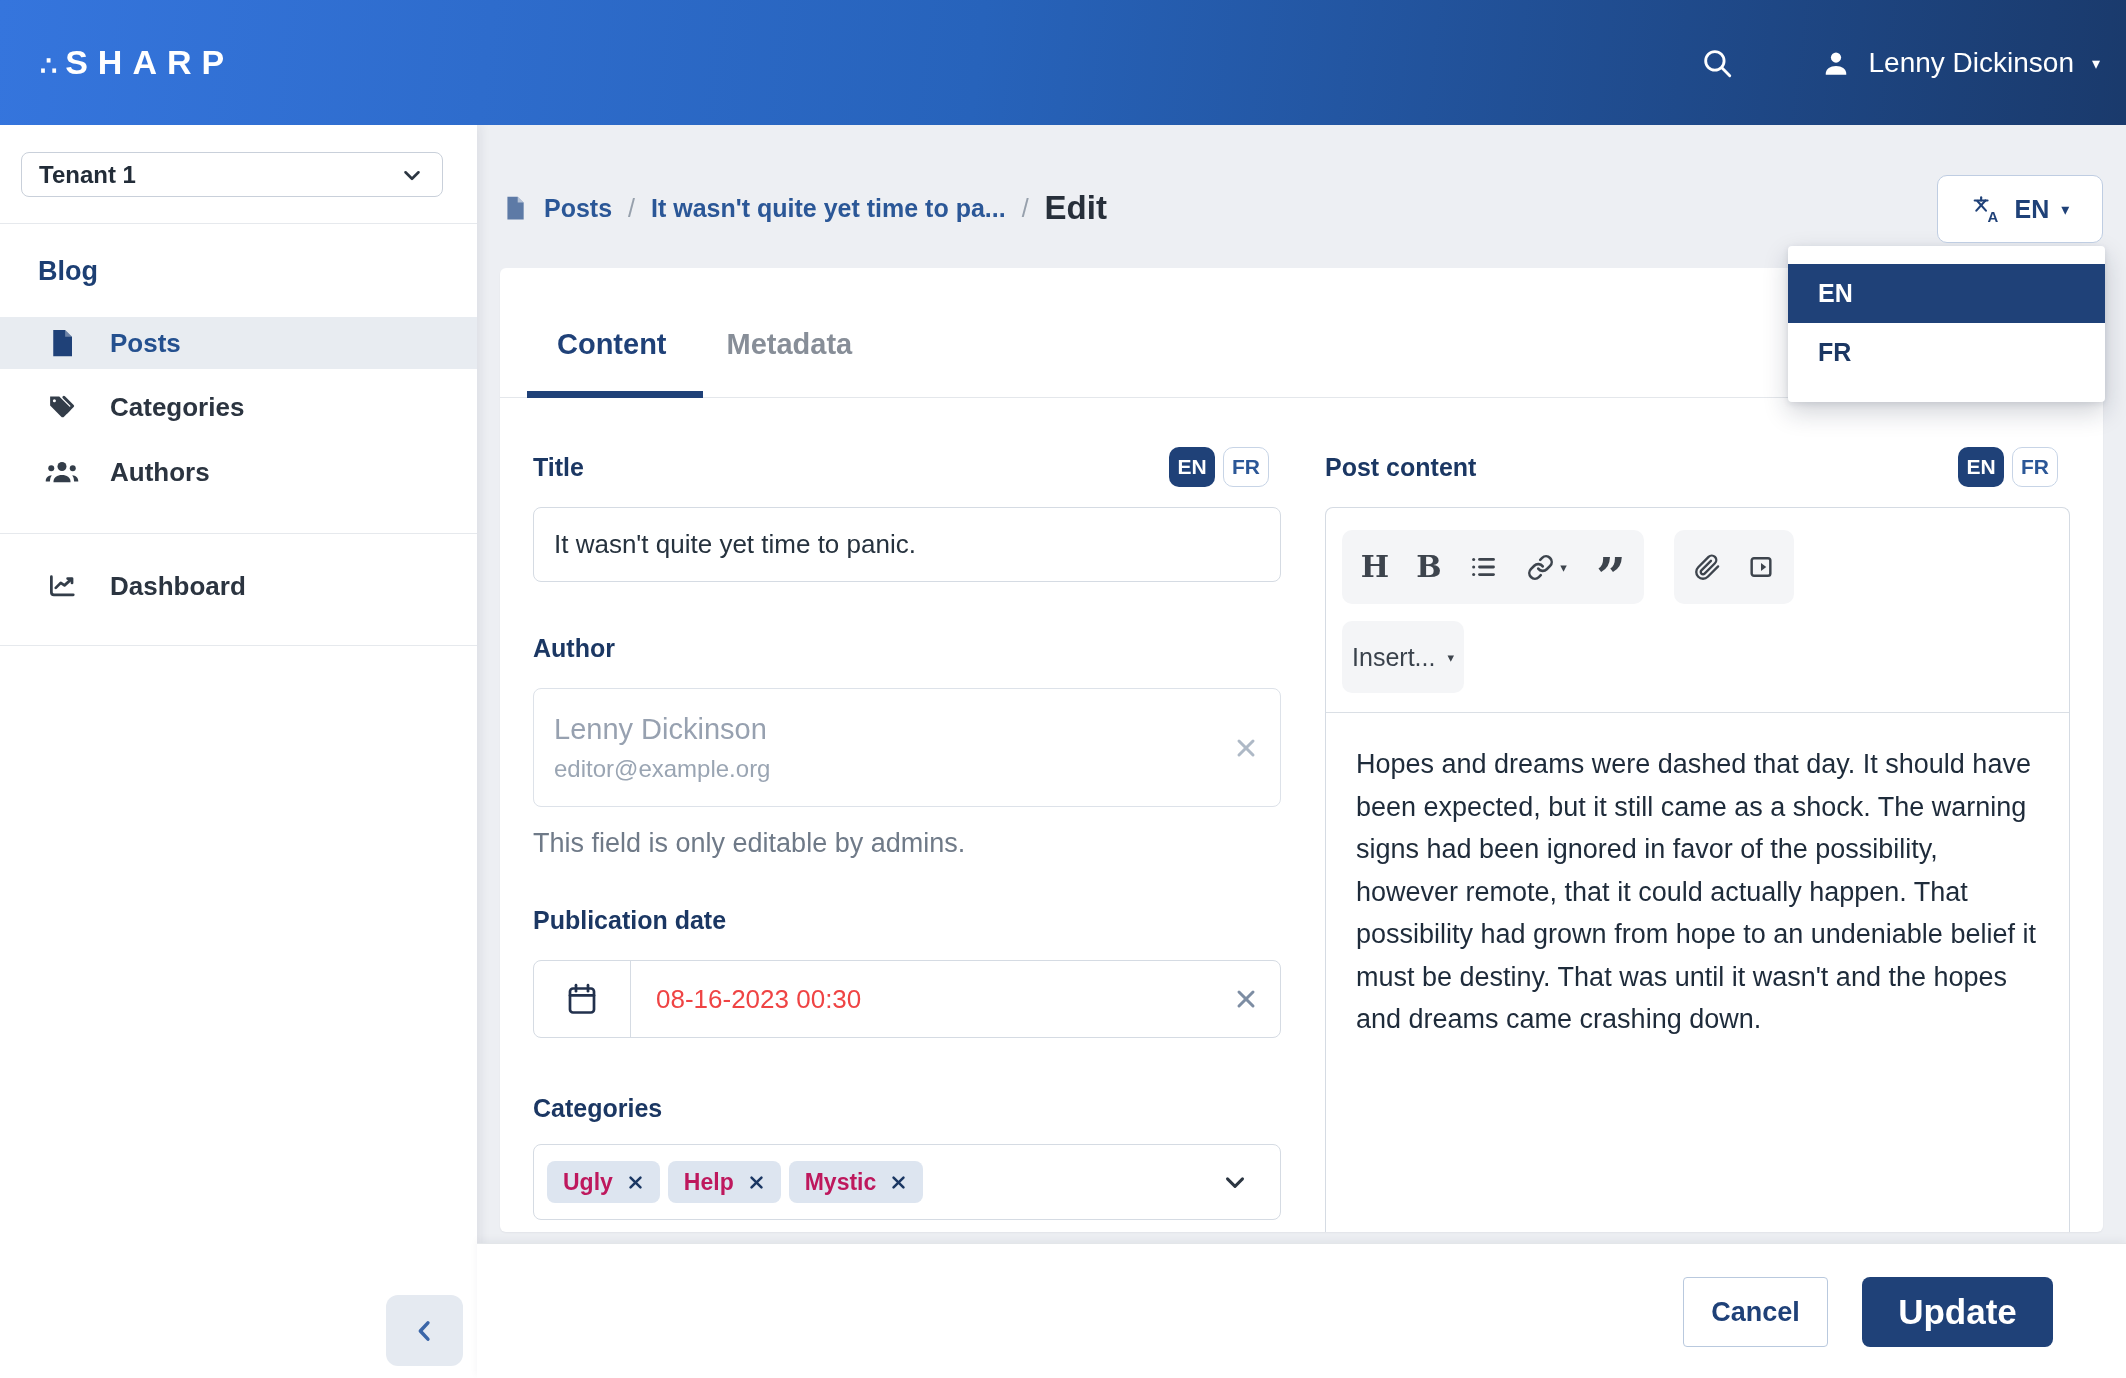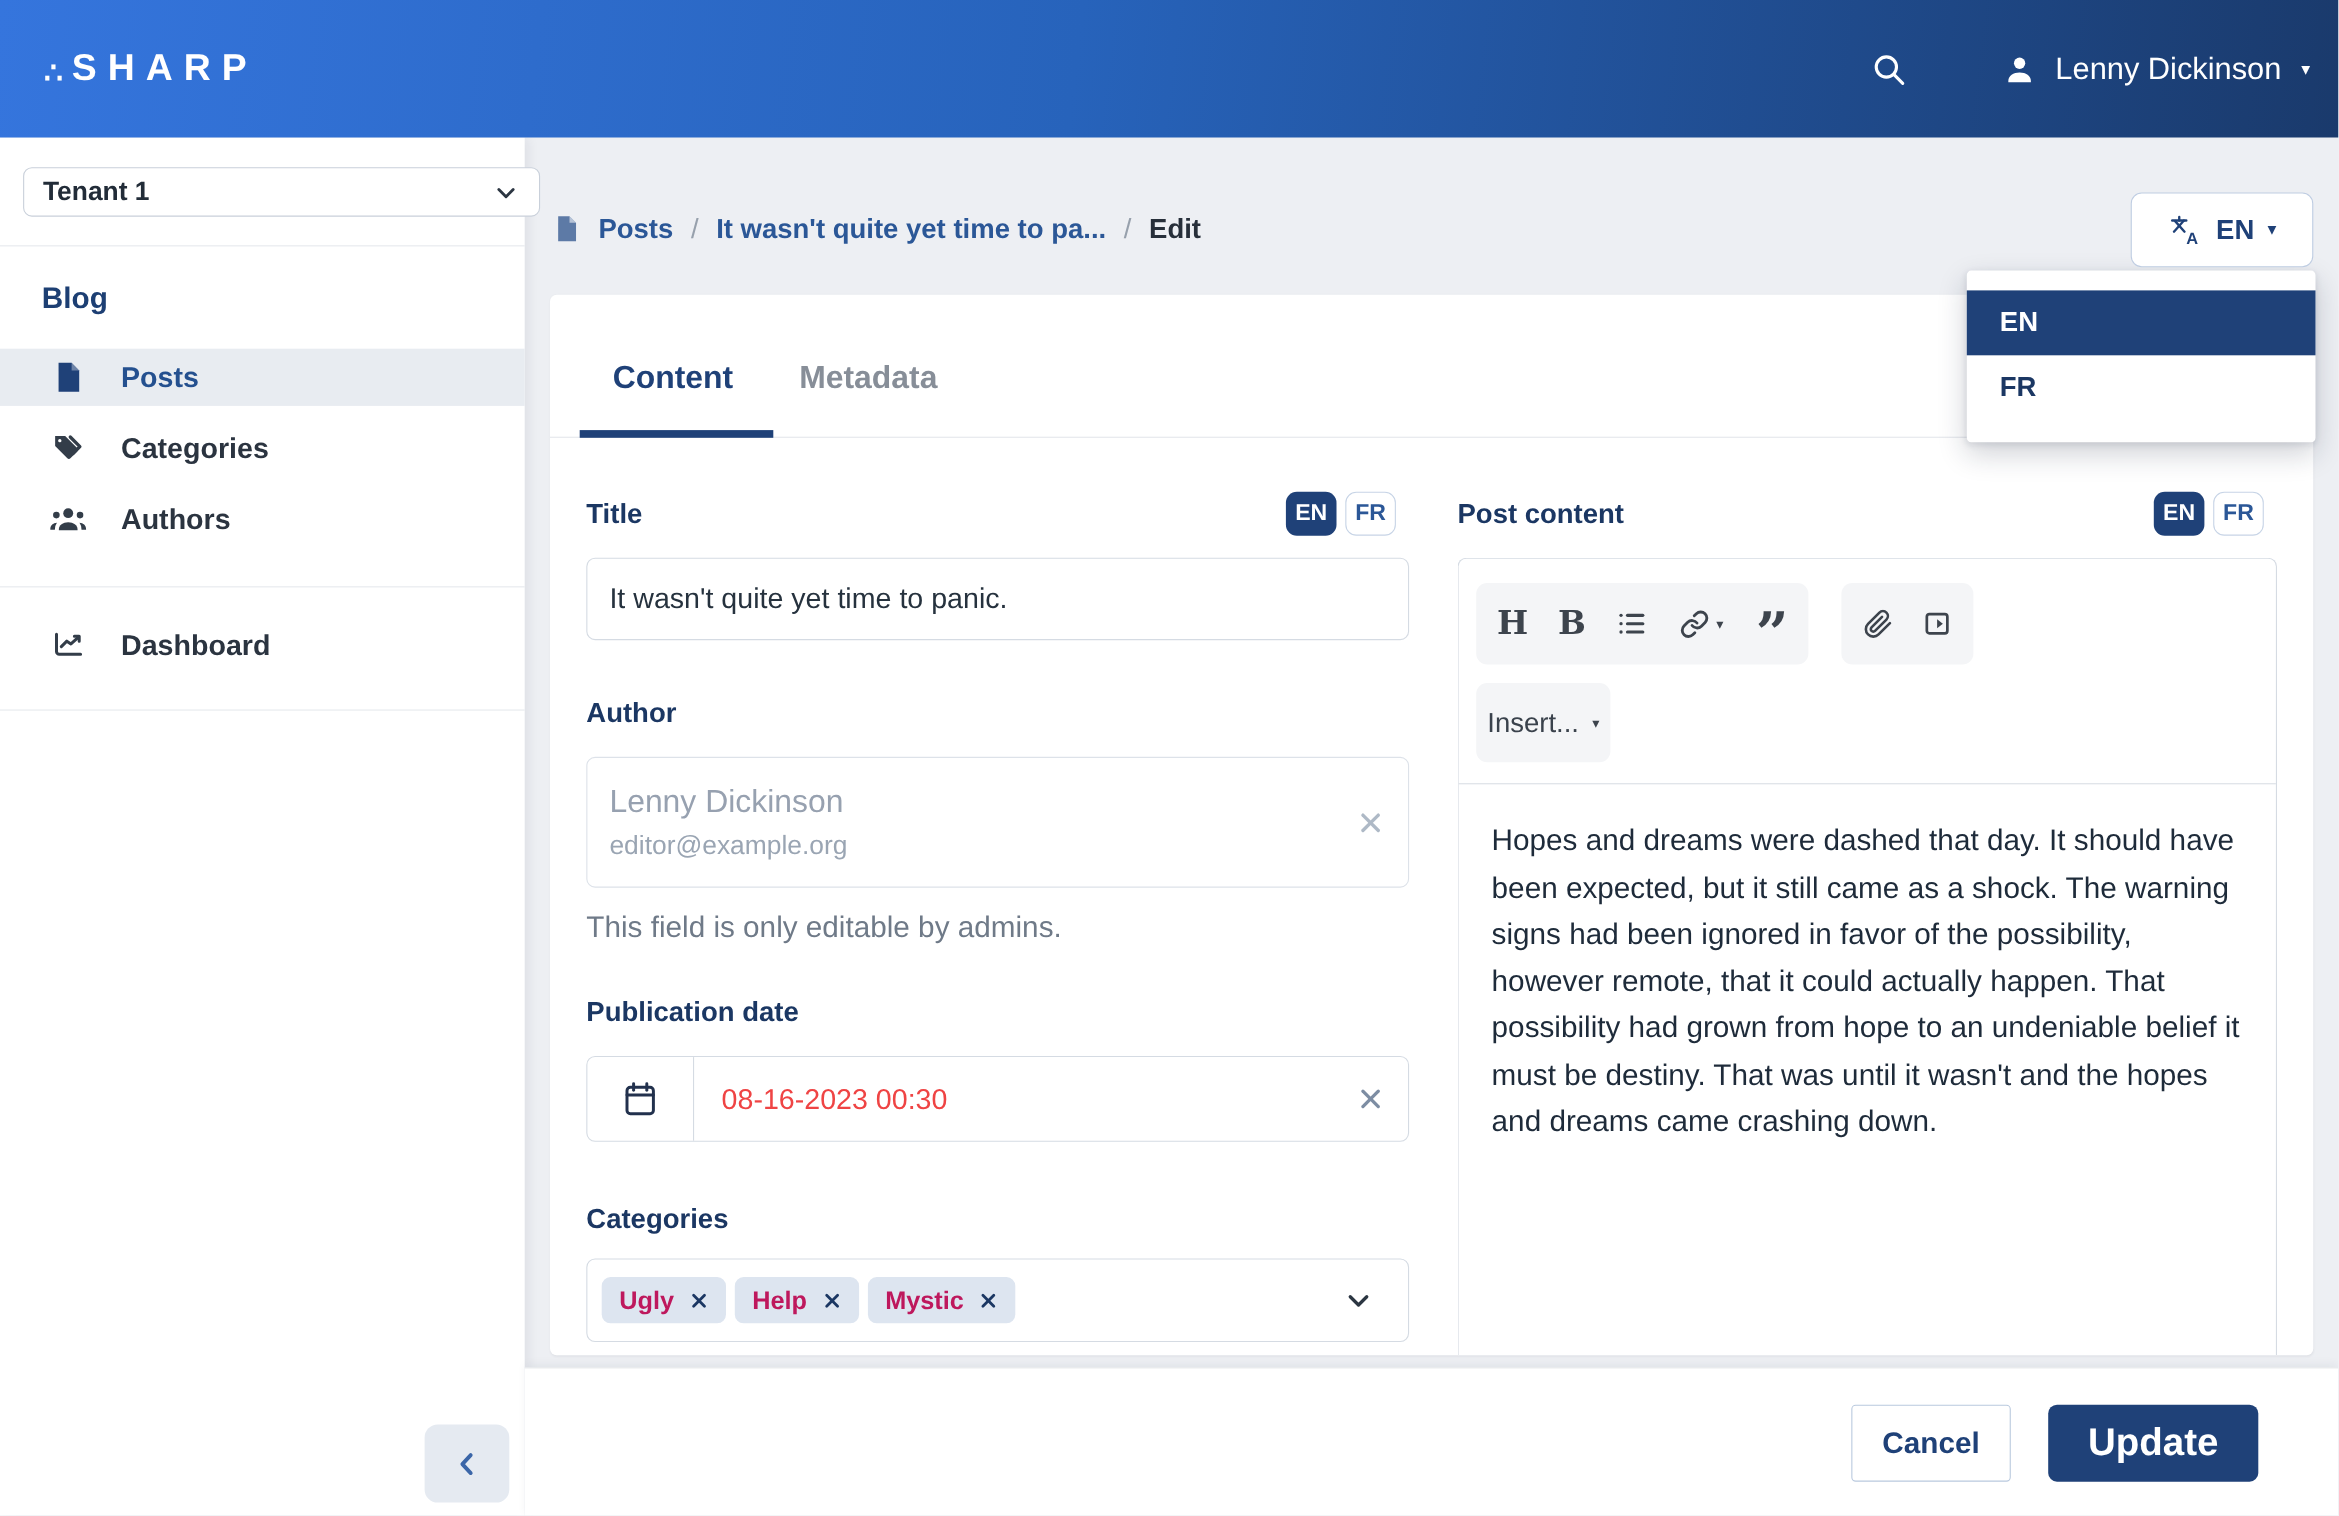--- a/index.html
+++ b/index.html
@@ -15,42 +15,42 @@
   .logo-text{font-size:34px;font-weight:700;letter-spacing:10px;}
   .header-right{margin-left:auto;display:flex;align-items:center;margin-right:26px;}
   .search-btn{width:44px;height:44px;display:flex;align-items:center;justify-content:center;margin-right:82px;cursor:pointer;}
   .user-menu{display:flex;align-items:center;gap:18px;cursor:pointer;}
   .user-name{font-size:28px;font-weight:500;}
   .caret{font-size:16px;line-height:1;transform:translateY(1px);}
 
   
   .sidebar{position:absolute;top:125px;left:0;width:477px;height:1253px;background:#fff;
     box-shadow:4px 0 10px rgba(25,35,50,.07);z-index:20;}
-  .tenant-select{position:absolute;left:21px;top:27px;width:470px;height:45px;border:1.5px solid #c9d0da;
+  .tenant-select{position:absolute;left:21px;top:27px;width:422px;height:45px;border:1.5px solid #c9d0da;
     border-radius:8px;display:flex;align-items:center;padding:4px 17px;cursor:pointer;background:#fff;}
   .tenant-label{font-size:24px;font-weight:700;color:#222c38;}
   .tenant-select .chev{margin-left:auto;color:#2c3642;}
   .sb-divider{position:absolute;left:0;right:0;height:1px;background:#e6e9ed;}
   .sb-section{position:absolute;left:38px;top:131px;font-size:27px;font-weight:700;color:#1d3f73;}
   .nav-item{position:absolute;left:0;right:0;height:52px;display:flex;align-items:center;
     padding-left:44px;font-size:26px;font-weight:600;color:#2b3440;cursor:pointer;}
   .nav-item .nicon{width:36px;display:flex;justify-content:center;margin-right:30px;color:#333d49;}
   .nav-item.active{background:#e8ecf1;color:#24508f;}
   .nav-item.active .nicon{color:#1f4178;}
   .collapse-btn{position:absolute;left:386px;top:1170px;width:77px;height:71px;background:#e5eaf1;
     border-radius:12px;display:flex;align-items:center;justify-content:center;color:#3b66a8;cursor:pointer;}
 
   
   .main{position:absolute;top:125px;left:477px;width:1649px;height:1253px;}
 
   .breadcrumb{position:absolute;left:25px;top:57px;height:52px;display:flex;align-items:center;gap:16px;}
   .bc-icon{color:#5d7aa6;display:flex;}
   .bc-link{font-size:25px;font-weight:700;color:#2b5797;cursor:pointer;}
   .bc-sep{font-size:25px;color:#97a0ac;font-weight:400;}
-  .bc-current{font-size:25px;font-weight:700;color:#272f3a;}
+  .bc-current{font-size:33px;font-weight:700;color:#272f3a;}
 
   .lang-btn{position:absolute;top:50px;right:23px;width:166px;height:68px;background:#fff;
     border:1.5px solid #bfcde2;border-radius:10px;display:flex;align-items:center;justify-content:center;
     gap:12px;color:#1f4178;cursor:pointer;z-index:55;}
   .lang-btn .lang-val{font-size:25px;font-weight:700;}
   .lang-menu{position:absolute;top:121px;right:21px;width:317px;background:#fff;border-radius:4px;
     box-shadow:0 10px 26px rgba(20,30,55,.20),0 2px 6px rgba(20,30,55,.10);padding:18px 0 20px 0;z-index:54;}
   .lang-option{height:59px;display:flex;align-items:center;padding-left:30px;font-size:25px;
     font-weight:700;color:#1b3763;cursor:pointer;}
   .lang-option.selected{background:#1f4178;color:#fff;}

